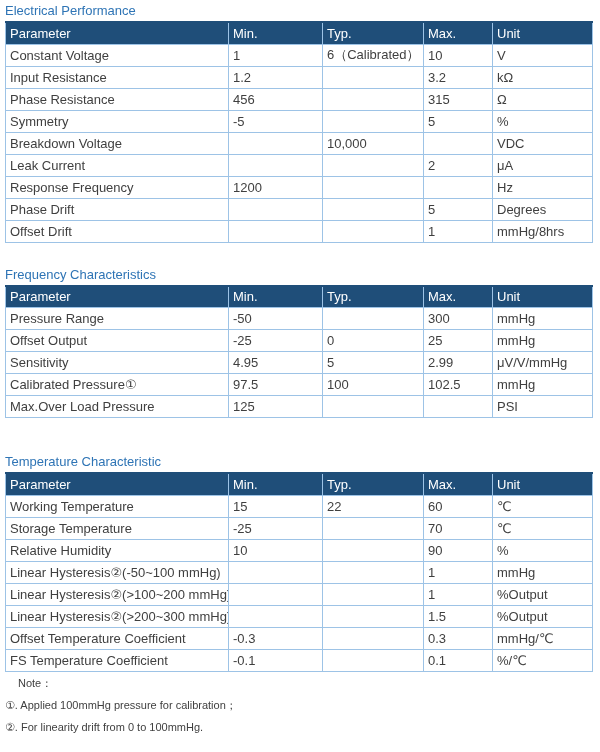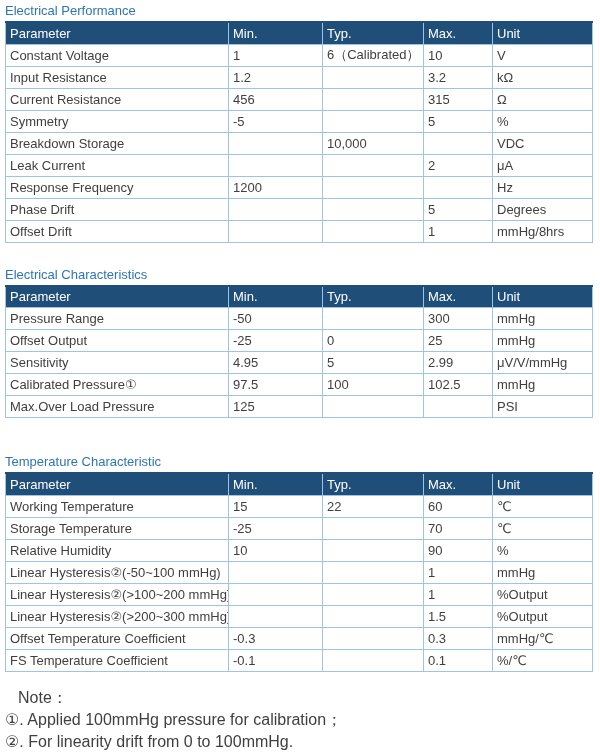--- a/index.html
+++ b/index.html
@@ -59,22 +59,21 @@
     font-size: 13px;
     color: var(--text);
     height: 22px;
     padding: 0 4px;
     border: 1px solid var(--border);
     vertical-align: middle;
     white-space: nowrap;
     overflow: hidden;
   }
   .note {
-    margin-top: 15px;
-    font-size: 16px;
+    font-size: 11px;
     color: var(--text);
   }
   .note-label {
     padding-left: 13px;
     line-height: 22px;
   }
   .note-line {
     line-height: 22px;
   }
 </style>
@@ -111,35 +110,35 @@
             <td>V</td>
           </tr>
           <tr>
             <td>Input Resistance</td>
             <td>1.2</td>
             <td></td>
             <td>3.2</td>
             <td>kΩ</td>
           </tr>
           <tr>
-            <td>Current Resistance</td>
+            <td>Phase Resistance</td>
             <td>456</td>
             <td></td>
             <td>315</td>
             <td>Ω</td>
           </tr>
           <tr>
             <td>Symmetry</td>
             <td>-5</td>
             <td></td>
             <td>5</td>
             <td>%</td>
           </tr>
           <tr>
-            <td>Breakdown Storage</td>
+            <td>Breakdown Voltage</td>
             <td></td>
             <td>10,000</td>
             <td></td>
             <td>VDC</td>
           </tr>
           <tr>
             <td>Leak Current</td>
             <td></td>
             <td></td>
             <td>2</td>
@@ -164,21 +163,21 @@
             <td></td>
             <td></td>
             <td>1</td>
             <td>mmHg/8hrs</td>
           </tr>
         </tbody>
       </table>
   </section>
 
   <section class="sec-mechanical">
-    <h2 class="sec-title">Electrical Characteristics</h2>
+    <h2 class="sec-title">Frequency Characteristics</h2>
     <table class="spec-table">
         <colgroup>
           <col>
           <col>
           <col>
           <col>
           <col>
         </colgroup>
         <thead>
           <tr>

